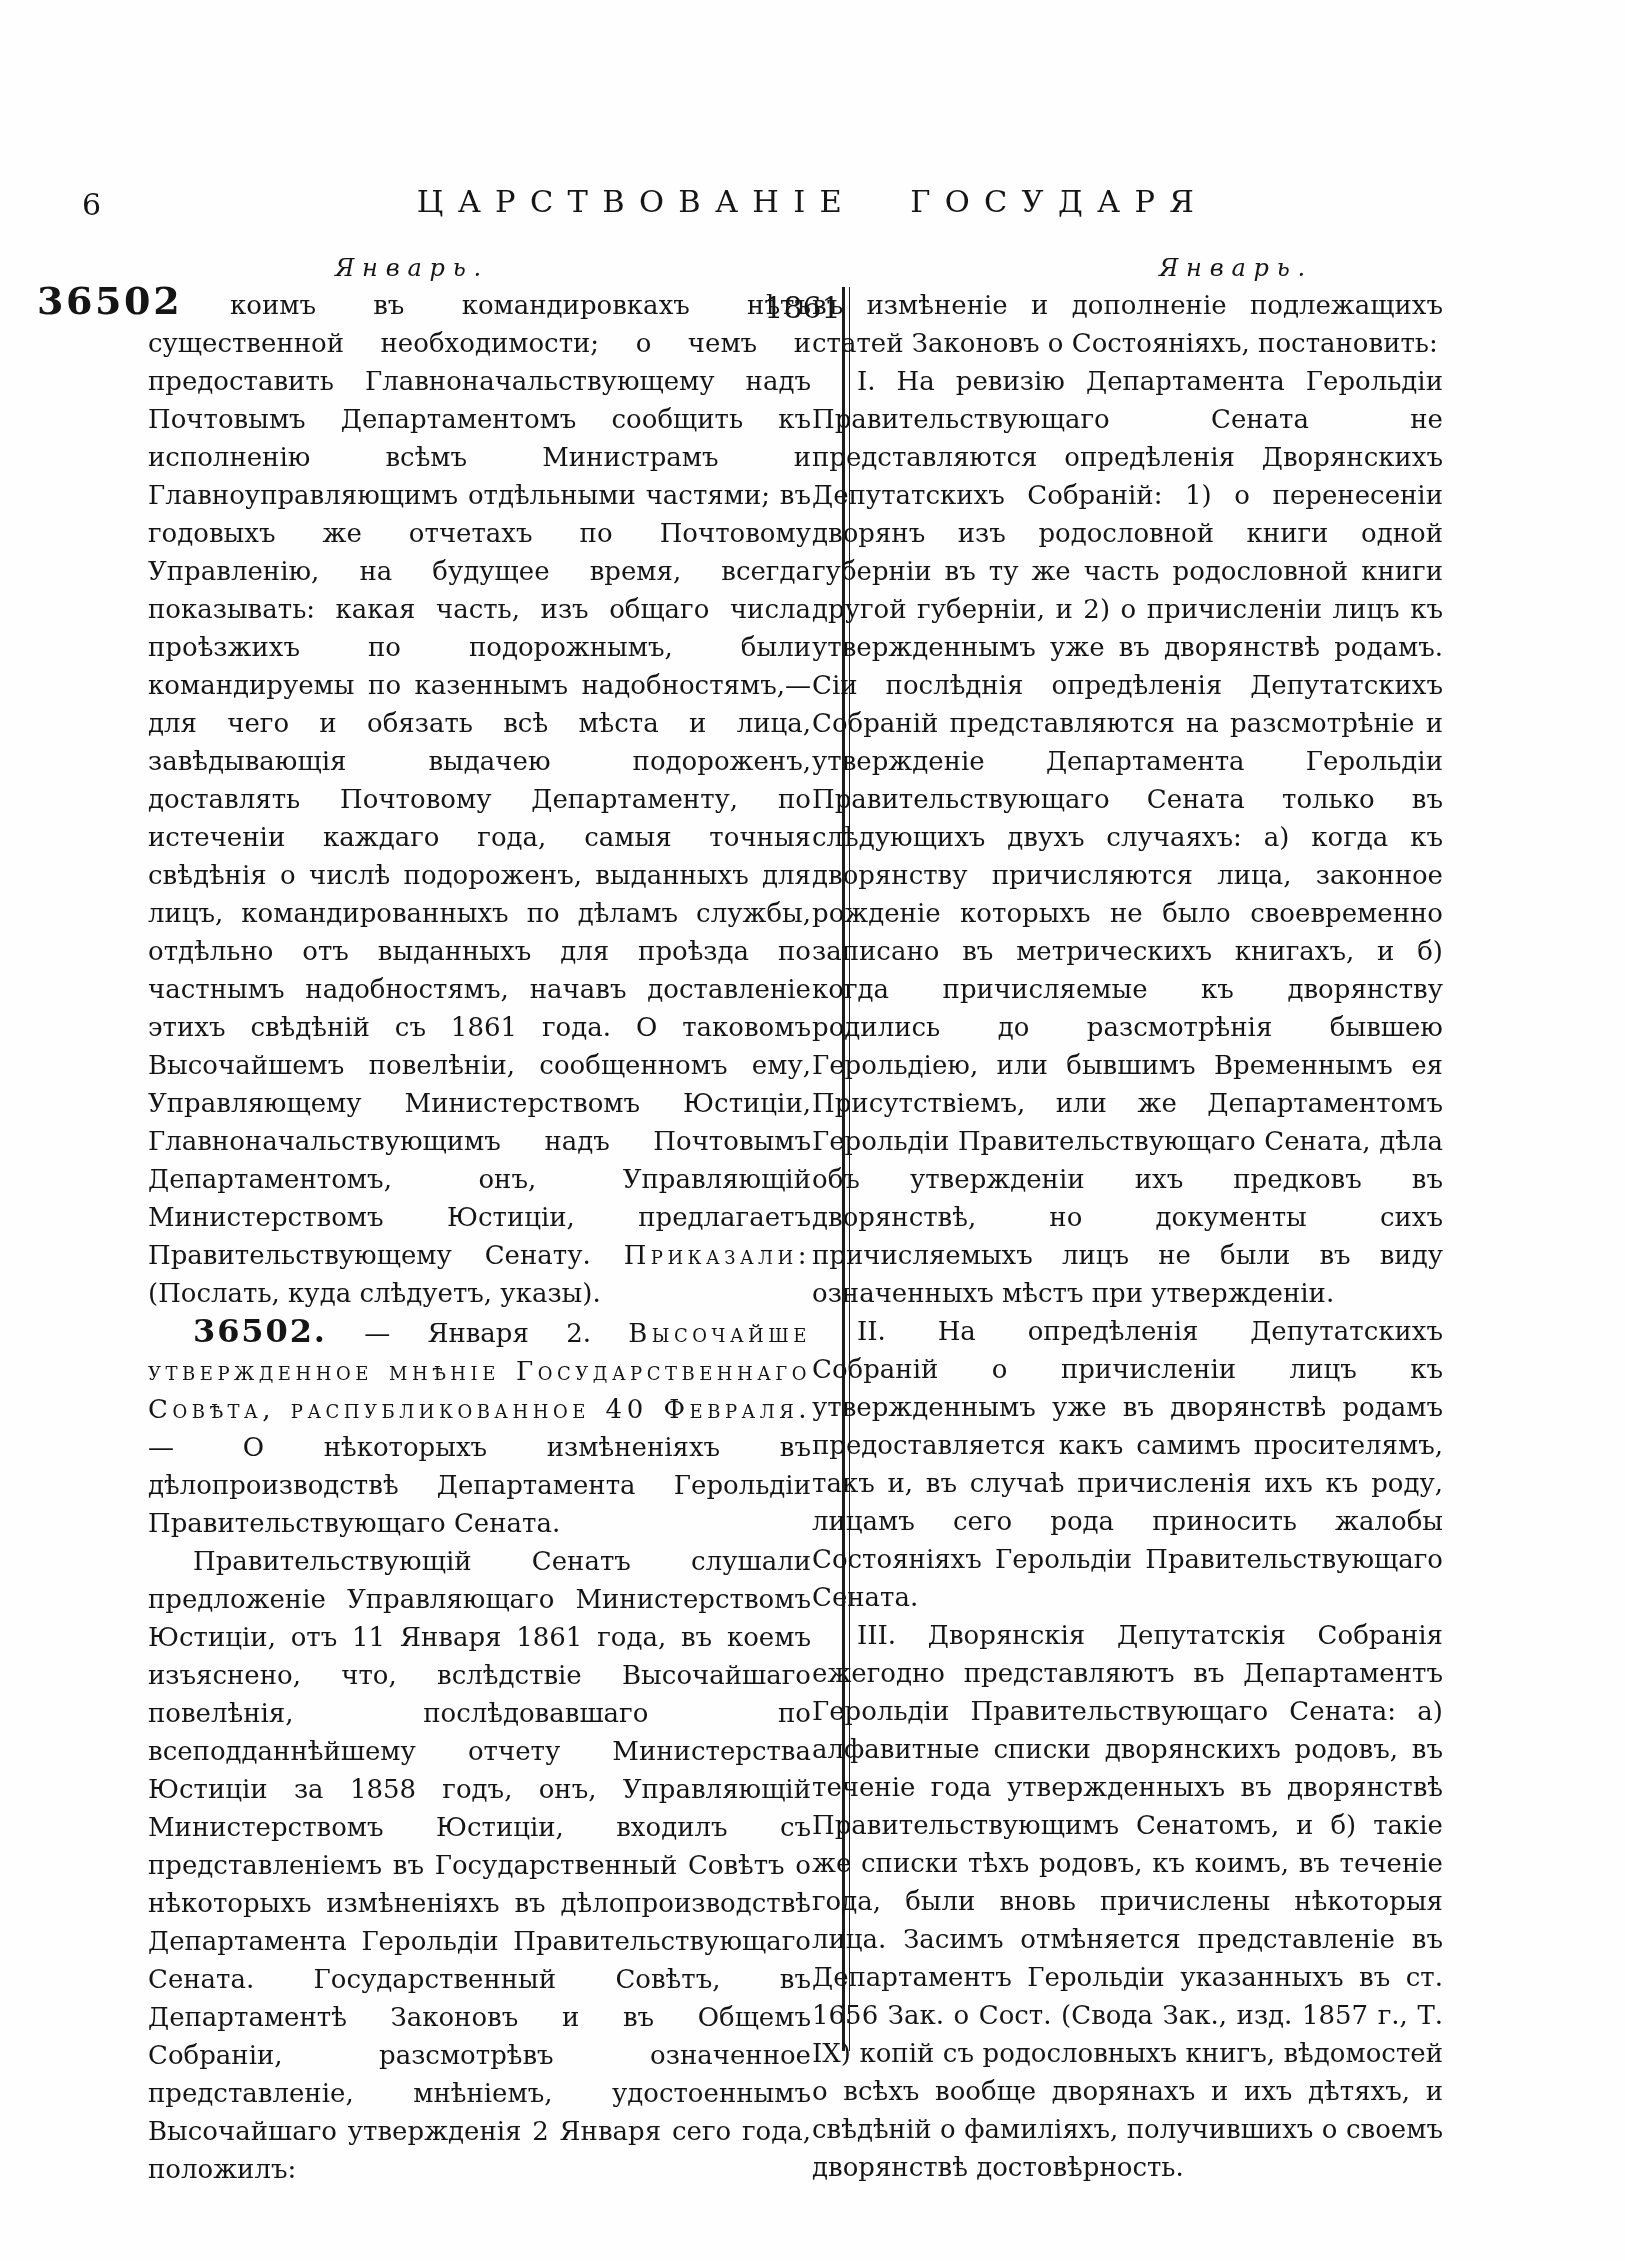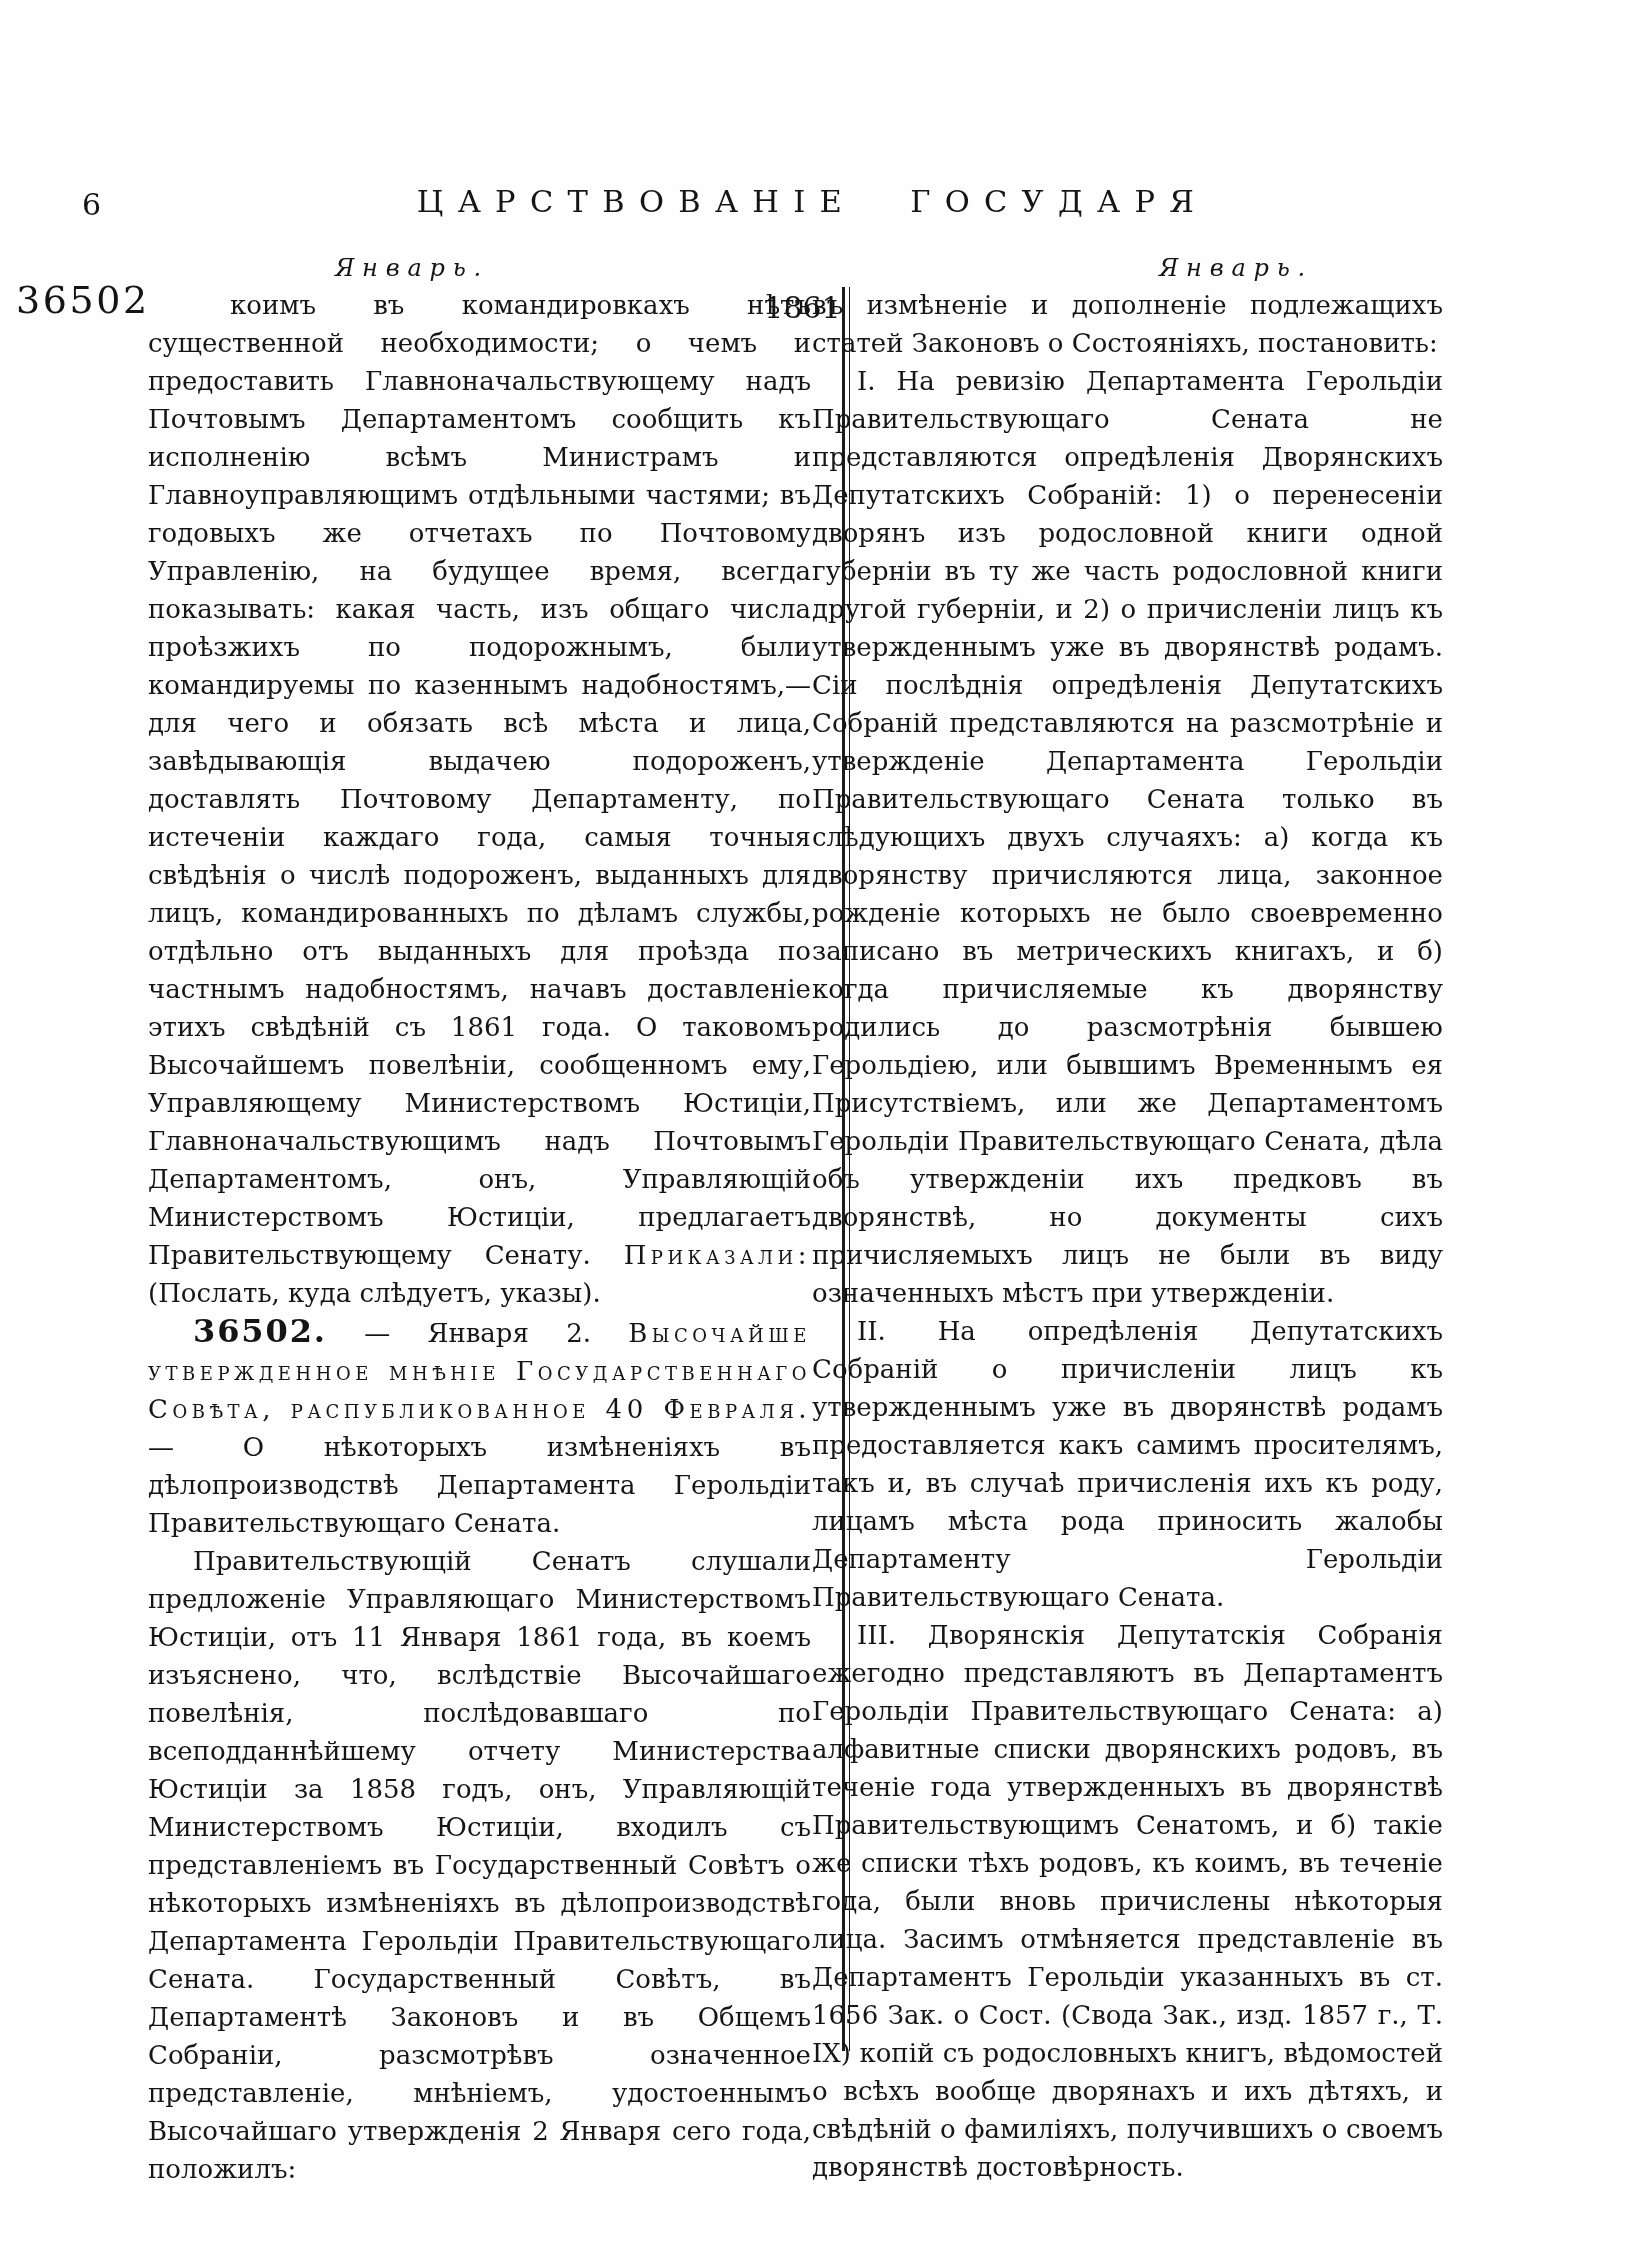--- a/index.html
+++ b/index.html
@@ -50,24 +50,24 @@
     top: 254px;
     left: 705px;
     width: 195px;
     text-align: center;
     font-size: 30px;
     margin-top: 36px;
   }
   
   .margin-number {
     position: absolute;
-    left: 16px;
+    left: 37px;
     top: 278px;
     font-size: 38px;
-    font-weight: normal;
+    font-weight: bold;
     letter-spacing: 2.6px;
   }
   
   .column-divider {
     position: absolute;
     left: 842px;
     top: 287px;
     height: 1764px;
     width: 3.9px;
     border-left: 3.9px solid #1c1c1c;
@@ -121,18 +121,18 @@
 
   <div class="col col-left">
     <p class="p-continuation"><span>коимъ въ командировкахъ нѣтъ существенной необходимости; о чемъ и предоставить Главноначальствующему надъ Почтовымъ Департаментомъ сообщить къ исполненію всѣмъ Министрамъ и Главноуправляющимъ отдѣльными частями; въ годовыхъ же отчетахъ по Почтовому Управленію, на будущее время, всегда показывать: какая часть, изъ общаго числа проѣзжихъ по подорожнымъ, были командируемы по казеннымъ надобностямъ,—для чего и обязать всѣ мѣста и лица, завѣдывающія выдачею подороженъ, доставлять Почтовому Департаменту, по истеченіи каждаго года, самыя точныя свѣдѣнія о числѣ подороженъ, выданныхъ для лицъ, командированныхъ по дѣламъ службы, отдѣльно отъ выданныхъ для проѣзда по частнымъ надобностямъ, начавъ доставленіе этихъ свѣдѣній съ 1861 года. О таковомъ Высочайшемъ повелѣніи, сообщенномъ ему, Управляющему Министерствомъ Юстиціи, Главноначальствующимъ надъ Почтовымъ Департаментомъ, онъ, Управляющій Министерствомъ Юстиціи, предлагаетъ Правительствующему Сенату. </span><span class="run-smallcaps">Приказали:</span><span class="run-italic"> (Послать, куда слѣдуетъ, указы).</span></p>
     <p class="p-indent"><span class="entry-number">36502.</span><span> — </span><span>Января 2. </span><span class="run-smallcaps">Высочайше утвержденное мнѣніе Государственнаго Совѣта, распубликованное 40 Февраля.— </span><span class="run-italic">О нѣкоторыхъ измѣненіяхъ въ дѣлопроизводствѣ Департамента Герольдіи Правительствующаго Сената.</span></p>
     <p class="p-indent"><span>Правительствующій Сенатъ слушали предложеніе Управляющаго Министерствомъ Юстиціи, отъ 11 Января 1861 года, въ коемъ изъяснено, что, вслѣдствіе Высочайшаго повелѣнія, послѣдовавшаго по всеподданнѣйшему отчету Министерства Юстиціи за 1858 годъ, онъ, Управляющій Министерствомъ Юстиціи, входилъ съ представленіемъ въ Государственный Совѣтъ о нѣкоторыхъ измѣненіяхъ въ дѣлопроизводствѣ Департамента Герольдіи Правительствующаго Сената. Государственный Совѣтъ, въ Департаментѣ Законовъ и въ Общемъ Собраніи, разсмотрѣвъ означенное представленіе, </span><span class="run-italic">мнѣніемъ</span><span>, удостоеннымъ Высочайшаго утвержденія 2 Января сего года, </span><span class="run-italic">положилъ:</span></p>
   </div>
 
   <div class="col col-right">
     <p class="p-continuation">въ измѣненіе и дополненіе подлежащихъ статей Законовъ о Состояніяхъ, постановить:</p>
     <p class="p-indent">I. На ревизію Департамента Герольдіи Правительствующаго Сената не представляются опредѣленія Дворянскихъ Депутатскихъ Собраній: 1) о перенесеніи дворянъ изъ родословной книги одной губерніи въ ту же часть родословной книги другой губерніи, и 2) о причисленіи лицъ къ утвержденнымъ уже въ дворянствѣ родамъ. Сіи послѣднія опредѣленія Депутатскихъ Собраній представляются на разсмотрѣніе и утвержденіе Департамента Герольдіи Правительствующаго Сената только въ слѣдующихъ двухъ случаяхъ: а) когда къ дворянству причисляются лица, законное рожденіе которыхъ не было своевременно записано въ метрическихъ книгахъ, и б) когда причисляемые къ дворянству родились до разсмотрѣнія бывшею Герольдіею, или бывшимъ Временнымъ ея Присутствіемъ, или же Департаментомъ Герольдіи Правительствующаго Сената, дѣла объ утвержденіи ихъ предковъ въ дворянствѣ, но документы сихъ причисляемыхъ лицъ не были въ виду означенныхъ мѣстъ при утвержденіи.</p>
-    <p class="p-indent">II. На опредѣленія Депутатскихъ Собраній о причисленіи лицъ къ утвержденнымъ уже въ дворянствѣ родамъ предоставляется какъ самимъ просителямъ, такъ и, въ случаѣ причисленія ихъ къ роду, лицамъ мѣста рода приносить жалобы Департаменту Герольдіи Правительствующаго Сената.</p>
+    <p class="p-indent">II. На опредѣленія Депутатскихъ Собраній о причисленіи лицъ къ утвержденнымъ уже въ дворянствѣ родамъ предоставляется какъ самимъ просителямъ, такъ и, въ случаѣ причисленія ихъ къ роду, лицамъ сего рода приносить жалобы Состояніяхъ Герольдіи Правительствующаго Сената.</p>
     <p class="p-indent">III. Дворянскія Депутатскія Собранія ежегодно представляютъ въ Департаментъ Герольдіи Правительствующаго Сената: а) алфавитные списки дворянскихъ родовъ, въ теченіе года утвержденныхъ въ дворянствѣ Правительствующимъ Сенатомъ, и б) такіе же списки тѣхъ родовъ, къ коимъ, въ теченіе года, были вновь причислены нѣкоторыя лица. Засимъ отмѣняется представленіе въ Департаментъ Герольдіи указанныхъ въ ст. 1656 Зак. о Сост. (Свода Зак., изд. 1857 г., Т. IX) копій съ родословныхъ книгъ, вѣдомостей о всѣхъ вообще дворянахъ и ихъ дѣтяхъ, и свѣдѣній о фамиліяхъ, получившихъ о своемъ дворянствѣ достовѣрность.</p>
   </div>
 
 </div>
 
 
 </body></html>

